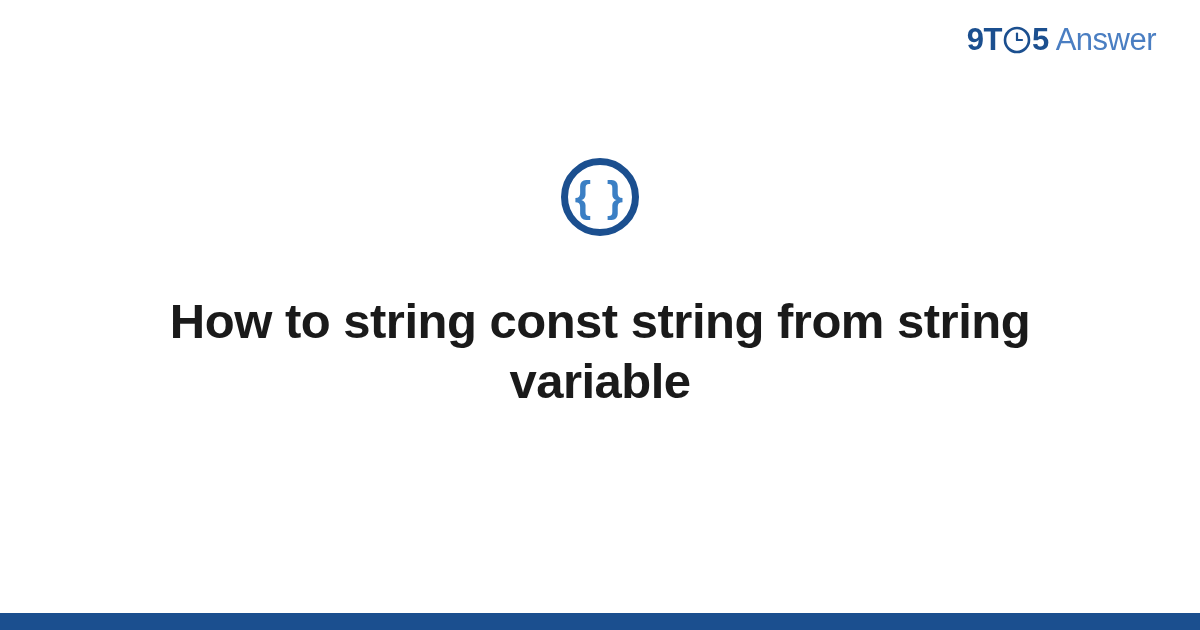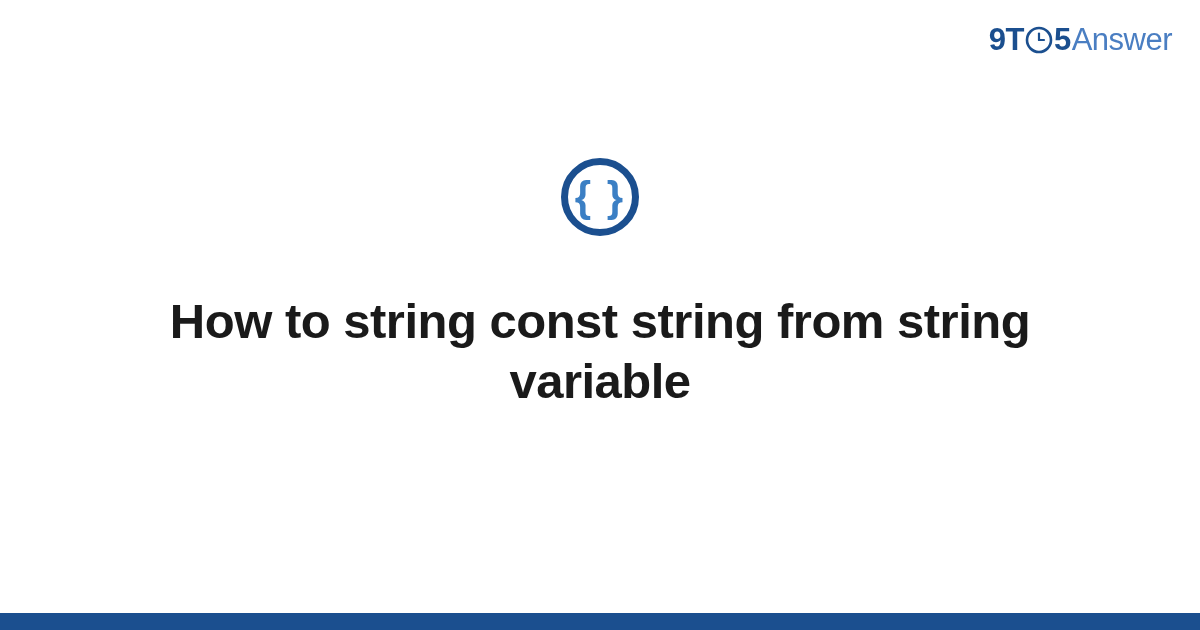--- a/index.html
+++ b/index.html
@@ -11,21 +11,21 @@
       width: 1200px;
       height: 630px;
       background: #ffffff;
       font-family: -apple-system, BlinkMacSystemFont, "Segoe UI", Helvetica, Arial, sans-serif;
       position: relative;
       overflow: hidden;
     }
     .logo-area {
       position: absolute;
       top: 22px;
-      right: 28px;
+      right: 44px;
       display: flex;
       align-items: center;
       font-size: 31px;
       font-weight: 600;
       letter-spacing: -0.5px;
     }
     .logo-9t {
       color: #1b4f8f;
       font-weight: 700;
     }
@@ -38,21 +38,21 @@
       margin: 0 1px;
       vertical-align: middle;
     }
     .logo-5 {
       color: #1b4f8f;
       font-weight: 700;
     }
     .logo-answer {
       color: #4a7ec2;
       font-weight: 500;
-      margin-left: 1px;
+      margin-left: 7px;
     }
     .content {
       position: absolute;
       top: 0;
       left: 0;
       right: 0;
       bottom: 0;
       display: flex;
       flex-direction: column;
       align-items: center;

